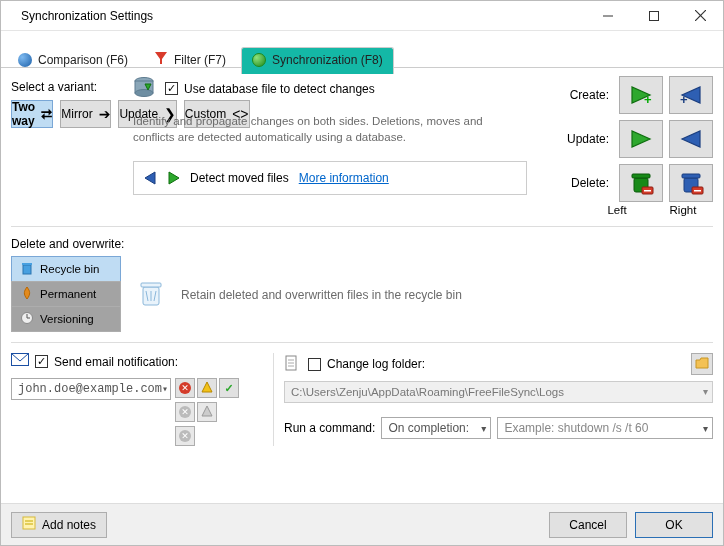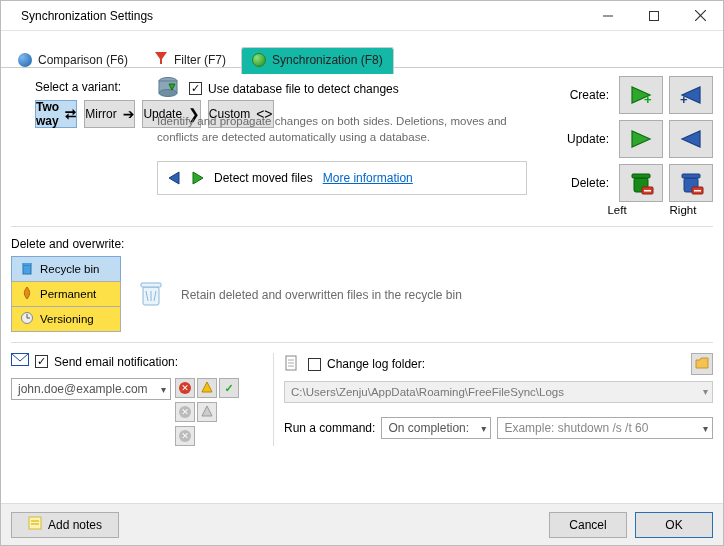--- a/index.html
+++ b/index.html
@@ -54,21 +54,21 @@
   }
   .tab.active {
     border-color: #ccc;
     background: #14b8a6;
   }
   .circ {
     width: 14px; height: 14px; border-radius: 50%; display: inline-block;
   }
   .body { padding: 8px 10px 4px 10px; }
   .group-label { font-size: 12px; color: #000; margin: 4px 0 6px 0; }
-  .row { display: flex; margin-left: 24px; }
+  .row { display: flex; }
   
   .variants { display: flex; flex-direction: row; gap: 7px; width: 112px; }
   .variant-btn {
     height: 28px;
     border: 1px solid #adadad;
     background: #e1e1e1;
     display: flex;
     align-items: center;
     justify-content: center;
     gap: 6px;
@@ -108,21 +108,21 @@
   .collabels { display: flex; justify-content: flex-end; gap: 22px; padding-right: 8px; margin-top: 2px; font-size: 11.5px;}
   .collabels span { width: 44px; text-align: center; }
   
   .hr { border-top: 1px solid #ddd; margin: 10px 0; }
   
   .dov-row { display: flex; gap: 14px; }
   .dov-btns { display: flex; flex-direction: column; width: 110px; }
   .dov-btn {
     height: 26px;
     border: 1px solid #adadad;
-    background: #fde047;
+    background: #a3a3a3;
     display: flex;
     align-items: center;
     gap: 6px;
     padding: 0 8px;
     font-size: 11.5px;
     cursor: pointer;
     margin-top: -1px;
   }
   .dov-btn.selected { background: #bfdcf3; border-color: #7aa7d6; }
   .dov-desc { display: flex; align-items: center; gap: 14px; color: #6b6b6b; font-size: 12px; }
@@ -389,21 +389,21 @@
               <rect x="0.5" y="0.5" width="17" height="12" fill="#fff" stroke="#1a4fa3"></rect>
               <polyline points="0.5,0.5 9,8 17.5,0.5" fill="none" stroke="#1a4fa3"></polyline>
             </svg>
         </span>
         <label class="checkbox">
           <span class="box">✓</span>
           <span>Send email notification:</span>
         </label>
       </div>
       <div class="email-row">
-        <div class="combo" style="width:160px;">
+        <div class="combo" style="width:160px;font-family:Liberation Mono, monospace;">
           <span>john.doe@example.com</span>
           <span class="chev">▾</span>
         </div>
         <div class="btn-col">
           <div class="btn-row">
             <div class="smbtn">
                 <span style="display:inline-block;width:12px;height:12px;border-radius:50%;background:#d43c2a;color:#fff;font-size:9px;line-height:12px;text-align:center;">✕</span>
               </div>
             <div class="smbtn">
                 <span><svg width="12" height="12">
@@ -467,21 +467,21 @@
         <div class="combo" style="flex:1; color:#888;">
           <span>Example: shutdown /s /t 60</span>
           <span class="chev">▾</span>
         </div>
       </div>
     </div>
   </div>
 </div>
 
 <div class="footer">
-  <div class="dlg-btn" style="min-width:auto; padding:0 16px;">
+  <div class="dlg-btn" style="min-width:auto; padding:0 10px;">
     <span><svg width="14" height="14">
           <rect x="1" y="1" width="12" height="12" fill="#fff3b0" stroke="#d6b93a"></rect>
           <line x1="3" y1="5" x2="11" y2="5" stroke="#c7a900"></line>
           <line x1="3" y1="8" x2="11" y2="8" stroke="#c7a900"></line>
         </svg></span>
     <span>Add notes</span>
   </div>
   <div class="spacer"></div>
   <div class="dlg-btn">
     <span>Cancel</span>

